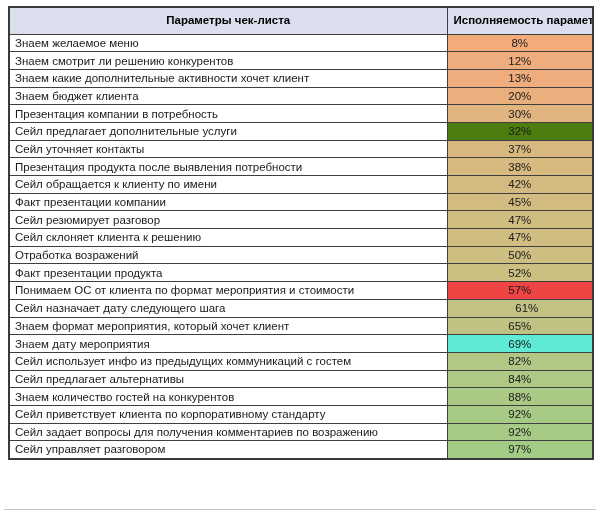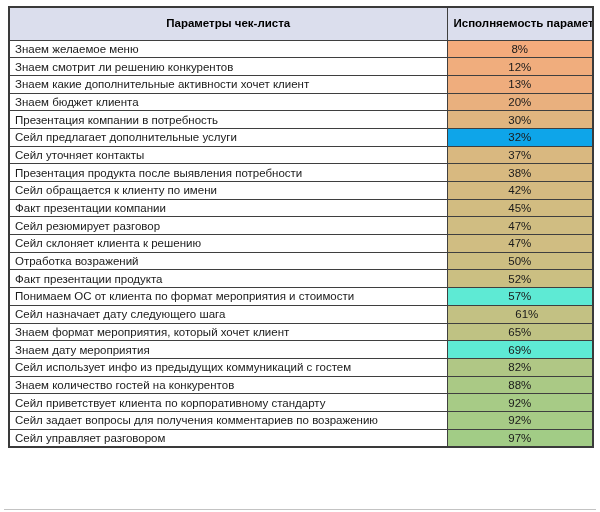--- a/index.html
+++ b/index.html
@@ -29,21 +29,21 @@
   table.checklist th,
   table.checklist td {
     border: 1px solid #3f3f3f;
     box-sizing: border-box;
     overflow: hidden;
     white-space: nowrap;
   }
   th.col-param, td.cell-param { width: 438px; }
   th.col-value, td.cell-value { width: 146px; }
   thead th {
-    height: 33px;
+    height: 27px;
     background: #dbdeed;
     color: #000000;
     font-size: 11.5px;
     font-weight: bold;
     text-align: center;
     vertical-align: middle;
     line-height: 1.3;
     white-space: normal;
     padding: 0 6px;
   }
@@ -98,21 +98,21 @@
         <tr>
           <td class="cell-param">Знаем бюджет клиента</td>
           <td class="cell-value" style="background: rgb(233, 176, 126);">20%</td>
         </tr>
         <tr>
           <td class="cell-param">Презентация компании в потребность</td>
           <td class="cell-value" style="background: rgb(224, 181, 127);">30%</td>
         </tr>
         <tr>
           <td class="cell-param">Сейл предлагает дополнительные услуги</td>
-          <td class="cell-value" style="background: #0ea5e9; margin-left: 16px;">32%</td>
+          <td class="cell-value" style="background: #4d7c0f; margin-left: 16px;">32%</td>
         </tr>
         <tr>
           <td class="cell-param">Сейл уточняет контакты</td>
           <td class="cell-value" style="background: rgb(217, 184, 128);">37%</td>
         </tr>
         <tr>
           <td class="cell-param">Презентация продукта после выявления потребности</td>
           <td class="cell-value" style="background: rgb(216, 185, 128);">38%</td>
         </tr>
         <tr>
@@ -134,37 +134,41 @@
         <tr>
           <td class="cell-param">Отработка возражений</td>
           <td class="cell-value" style="background: rgb(205, 190, 130);">50%</td>
         </tr>
         <tr>
           <td class="cell-param">Факт презентации продукта</td>
           <td class="cell-value" style="background: rgb(203, 191, 130);">52%</td>
         </tr>
         <tr>
           <td class="cell-param">Понимаем ОС от клиента по формат мероприятия и стоимости</td>
-          <td class="cell-value" style="background: #5eead4;">57%</td>
+          <td class="cell-value" style="background: #ef4444;">57%</td>
         </tr>
         <tr>
           <td class="cell-param">Сейл назначает дату следующего шага</td>
           <td class="cell-value" style="background: rgb(195, 193, 131); padding-left: 16px;">61%</td>
         </tr>
         <tr>
           <td class="cell-param">Знаем формат мероприятия, который хочет клиент</td>
           <td class="cell-value" style="background: rgb(191, 194, 131);">65%</td>
         </tr>
         <tr>
           <td class="cell-param">Знаем дату мероприятия</td>
           <td class="cell-value" style="background: #5eead4;">69%</td>
         </tr>
         <tr>
           <td class="cell-param">Сейл использует инфо из предыдущих коммуникаций с гостем</td>
           <td class="cell-value" style="background: rgb(176, 199, 133);">82%</td>
+        </tr>
+        <tr>
+          <td class="cell-param">Сейл предлагает альтернативы</td>
+          <td class="cell-value" style="background: rgb(174, 200, 133);">84%</td>
         </tr>
         <tr>
           <td class="cell-param">Знаем количество гостей на конкурентов</td>
           <td class="cell-value" style="background: rgb(170, 201, 133);">88%</td>
         </tr>
         <tr>
           <td class="cell-param">Сейл приветствует клиента по корпоративному стандарту</td>
           <td class="cell-value" style="background: rgb(167, 203, 134);">92%</td>
         </tr>
         <tr>

